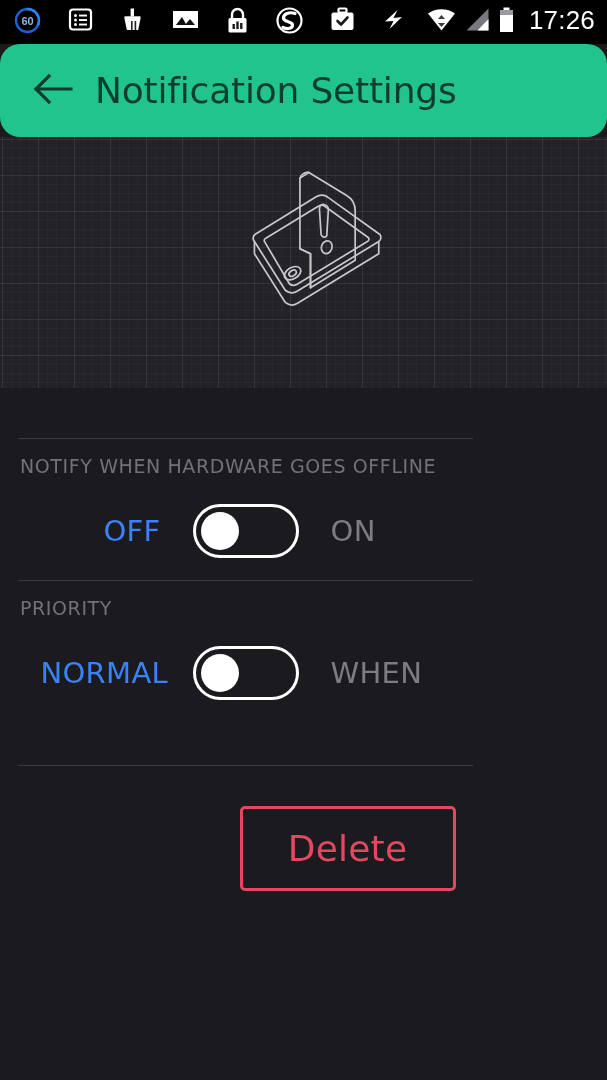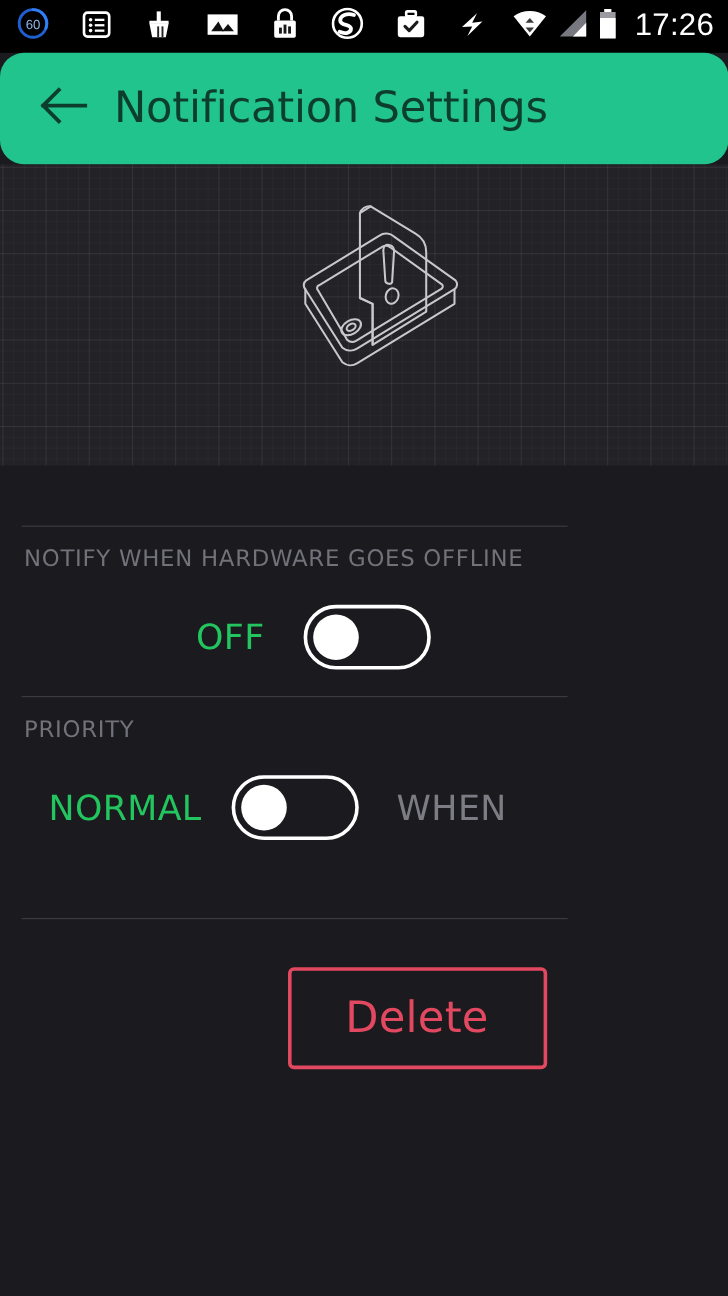--- a/index.html
+++ b/index.html
@@ -10,21 +10,21 @@
     overflow:hidden;
   }
   #app { position:relative; width:607px; height:1080px; background:#1a1a1f; }
 
   
   .statusbar {
     position:absolute; top:0; left:0; width:607px; height:44px;
     background:#000; display:flex; align-items:center;
     padding:0 12px 0 14px;
   }
-  .status-left { display:flex; align-items:flex-end; gap:27px; flex:1; }
+  .status-left { display:flex; align-items:flex-start; gap:27px; flex:1;font-weight:bold; }
   .status-right { display:flex; gap:9px; }
   .sicon { display:block; }
   .clock {
     color:#fff; font-size:26px; letter-spacing:0.2px;
     font-family:"Liberation Sans", sans-serif; margin-left:6px;
     line-height:1;
   }
 
   
   .appbar {
@@ -65,21 +65,21 @@
   }
 
   .toggle-row {
     display:flex; align-items:center; justify-content:center;
     margin-top:27px;
   }
   .toggle-side {
     font-size:29px; font-family:"DejaVu Sans", sans-serif;
     letter-spacing:0.3px; white-space:nowrap;
   }
-  .toggle-side.active { color:#22c55e; }
+  .toggle-side.active { color:#3b82f6; }
   .toggle-side.inactive { color:#7c7c84; }
   .toggle-side.left { text-align:right; }
   .toggle-side.right { text-align:left; }
 
   .switch {
     width:106px; height:54px; border:3px solid #ffffff; border-radius:27px;
     background:#1a1a1f; position:relative; cursor:pointer; flex:0 0 auto;
     margin:0 32px;
   }
   .switch .knob {
@@ -239,20 +239,21 @@
   </div>
 
   <div class="section" style="top:438px;">
     <div class="divider"></div>
     <div class="section-label">NOTIFY WHEN HARDWARE GOES OFFLINE</div>
     <div class="toggle-row">
       <div class="toggle-side left active" style="width:120px;">OFF</div>
       <div class="switch">
         <div class="knob"></div>
       </div>
+      <div class="toggle-side right inactive" style="width:120px;">ON</div>
     </div>
   </div>
 
   <div class="section" style="top:580px;">
     <div class="divider"></div>
     <div class="section-label">PRIORITY</div>
     <div class="toggle-row">
       <div class="toggle-side left active" style="width:120px;">NORMAL</div>
       <div class="switch">
         <div class="knob"></div>

